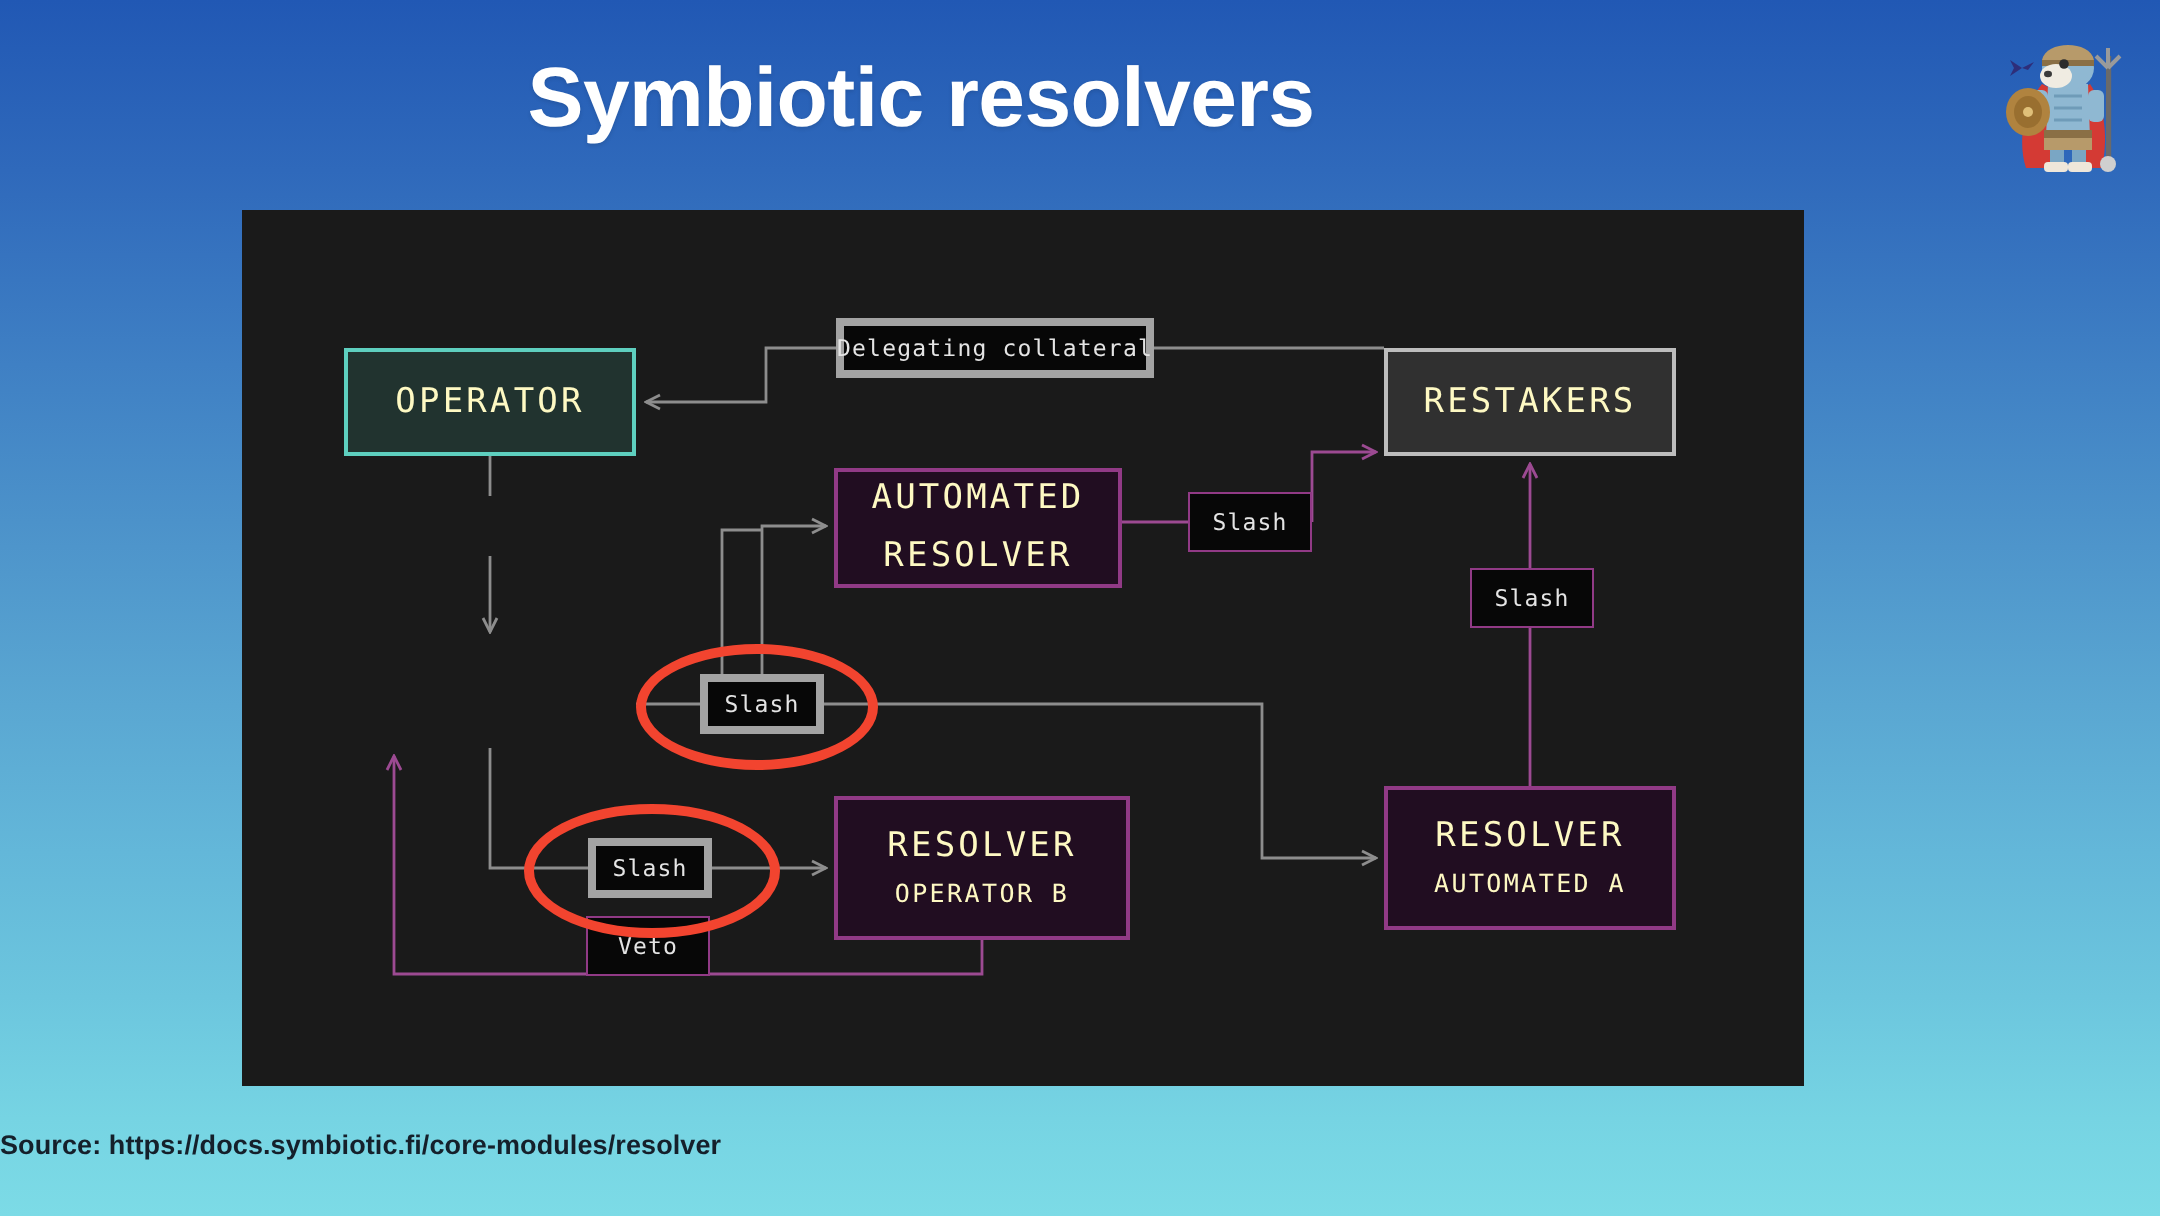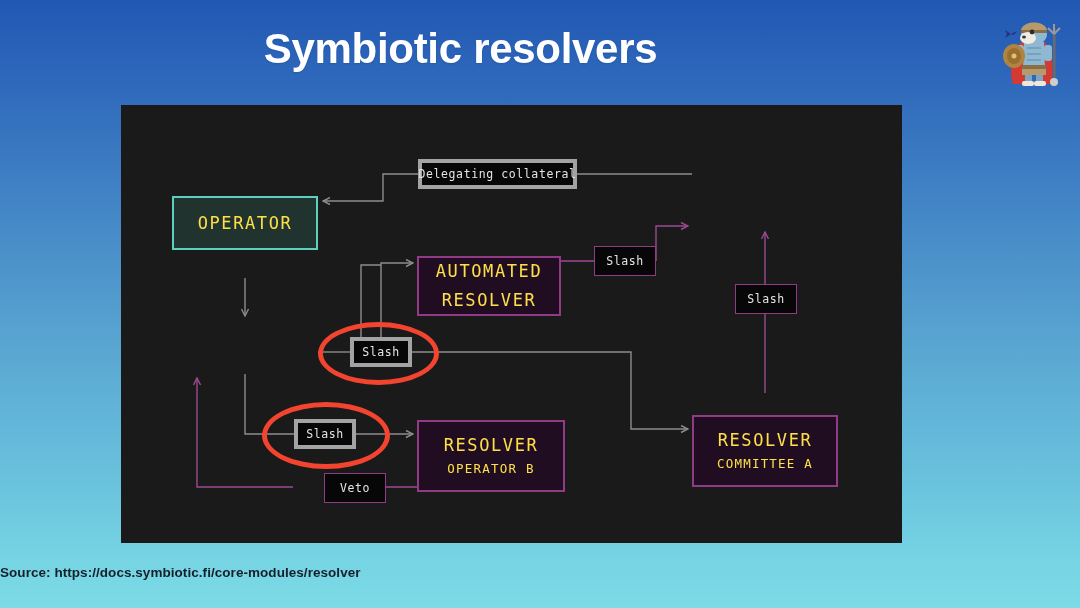--- a/index.html
+++ b/index.html
@@ -68,23 +68,22 @@
 
   
   .node {
     position: absolute;
     box-sizing: border-box;
     display: flex;
     flex-direction: column;
     align-items: center;
     justify-content: center;
     font-family: "DejaVu Sans Mono", "Liberation Mono", monospace;
-    color: #fde047;
+    color: #fef9c3;
     text-align: center;
-    margin-top: 22px;
   }
   .node .line1 {
     font-size: 17px;
     letter-spacing: 1.6px;
     white-space: nowrap;
   }
   .node .line2 {
     font-size: 12.5px;
     letter-spacing: 1.2px;
     margin-top: 6px;
@@ -139,21 +138,21 @@
   }
   .chip.grey { border: 4px solid #a3a3a3; }
   .chip.purple { border: 1px solid #913a86; }
 
   .c-delegating { left: 297px; top: 54px;  width: 159px; height: 30px; }
   .c-infraction { left: 78px;  top: 143px; width: 97px;  height: 30px; }
   .c-slash-mid   { left: 229px; top: 232px; width: 62px;  height: 30px; }
   .c-slash-low   { left: 173px; top: 314px; width: 62px;  height: 30px; }
   .c-slash-auto  { left: 473px; top: 141px; width: 62px;  height: 30px; }
   .c-slash-rest  { left: 614px; top: 179px; width: 62px;  height: 30px; }
-  .c-veto        { left: 172px; top: 368px; width: 62px;  height: 30px; margin-left: 31px; }
+  .c-veto        { left: 172px; top: 353px; width: 62px;  height: 30px; }
 
   
   .hl {
     position: absolute;
     box-sizing: border-box;
     border: 5px solid #f2442f;
     border-radius: 50%;
     background: transparent;
     pointer-events: none;
   }
@@ -275,29 +274,32 @@
     <div class="node n-operator">
       <span class="line1">OPERATOR</span>
     </div>
 
 
     <div class="node n-automated two-line">
       <span class="line1">AUTOMATED</span>
       <span class="line1" style="margin-top:9px">RESOLVER</span>
     </div>
 
+    <div class="node n-restakers">
+      <span class="line1">RESTAKERS</span>
+    </div>
 
     <div class="node n-resolver-b two-line">
       <span class="line1">RESOLVER</span>
       <span class="line2">OPERATOR B</span>
     </div>
 
     <div class="node n-resolver-a two-line">
       <span class="line1">RESOLVER</span>
-      <span class="line2">COMMITTEE A</span>
+      <span class="line2">AUTOMATED A</span>
     </div>
 
     <div class="chip grey c-delegating">Delegating collateral</div>
 
 
     <div class="chip grey c-slash-mid">Slash</div>
 
     <div class="chip grey c-slash-low">Slash</div>
 
     <div class="chip purple c-slash-auto">Slash</div>

